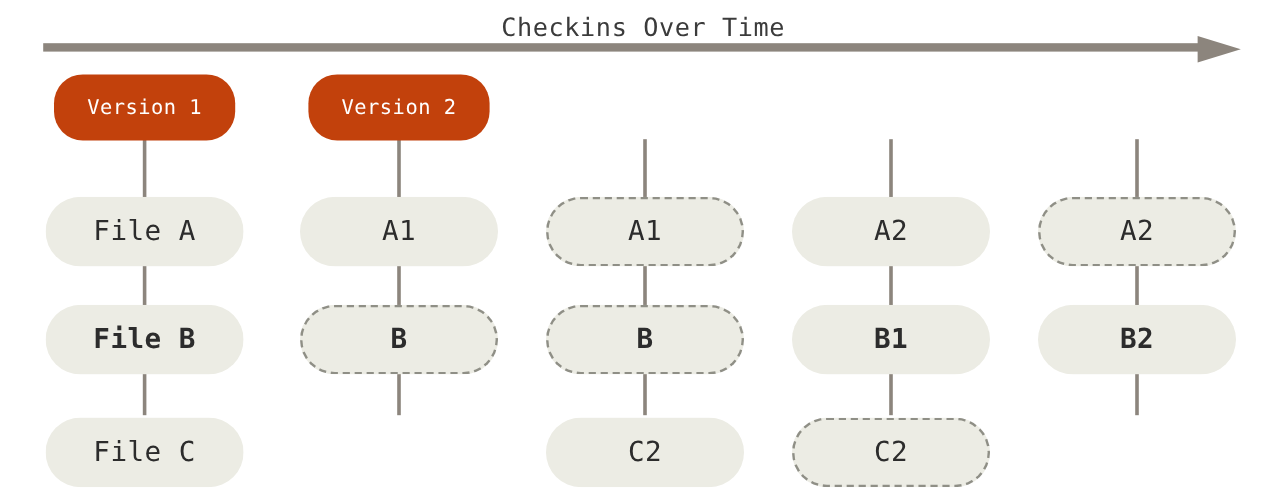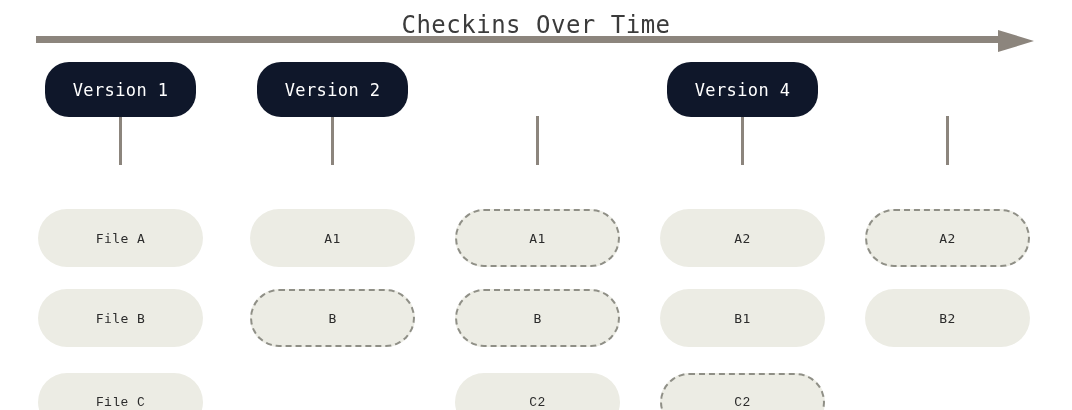--- a/index.html
+++ b/index.html
@@ -20,21 +20,21 @@
   }
 
   
   #diagram-title {
     position: absolute;
     left: 0;
     top: 11px;
     width: 1072px;
     text-align: center;
     font-family: "DejaVu Sans Mono", "Liberation Mono", monospace;
-    font-size: 24px;
+    font-size: 21px;
     letter-spacing: 0.5px;
     color: #3b3b3b;
     white-space: nowrap;
   }
 
   
   #timeline-arrow {
     position: absolute;
     left: 36px;
     top: 30px;
@@ -69,21 +69,21 @@
   }
 
   
   .version-badge {
     position: absolute;
     left: 7px;
     top: 62px;
     width: 151px;
     height: 55px;
     border-radius: 24px;
-    background: #0f172a;
+    background: #c2410c;
     color: #ffffff;
     display: flex;
     align-items: center;
     justify-content: center;
     font-family: "DejaVu Sans Mono", "Liberation Mono", monospace;
     font-size: 17px;
     letter-spacing: 0.4px;
     box-sizing: border-box;
   }
 
@@ -103,33 +103,32 @@
     position: absolute;
     left: 0;
     width: 165px;
     height: 58px;
     border-radius: 29px;
     background: #ecece4;
     display: flex;
     align-items: center;
     justify-content: center;
     font-family: "DejaVu Sans Mono", "Liberation Mono", monospace;
-    font-size: 13px;
+    font-size: 23px;
     letter-spacing: 0.4px;
     color: #2c2c2c;
     box-sizing: border-box;
     border: 2px solid transparent;
-    margin-top: 45px;
   }
   .file-box.dashed {
     border: 2px dashed #8f8f86;
   }
   .file-box.row0 { top: 164px; }
-  .file-box.row1 { top: 244px; }
-  .file-box.row2 { top: 328px; font-family: Liberation Mono, monospace; }
+  .file-box.row1 { top: 254px; font-weight: bold; }
+  .file-box.row2 { top: 348px; }
 </style>
 </head>
 <body>
 
 <div id="stage">
 
   <div id="diagram-title">Checkins Over Time</div>
 
   <div id="timeline-arrow">
     <div class="shaft"></div>
@@ -159,21 +158,20 @@
         <div class="connector c-a-to-b"></div>
         <div class="connector c-b-to-c"></div>
         <div class="file-box row0 dashed">A1</div>
         <div class="file-box row1 dashed">B</div>
         <div class="file-box row2">C2</div>
       </div>
       <div class="column" style="left: 660px;">
         <div class="connector c-v-to-a"></div>
         <div class="connector c-a-to-b"></div>
         <div class="connector c-b-to-c"></div>
-        <div class="version-badge">Version 4</div>
         <div class="file-box row0">A2</div>
         <div class="file-box row1">B1</div>
         <div class="file-box row2 dashed">C2</div>
       </div>
       <div class="column" style="left: 865px;">
         <div class="connector c-v-to-a"></div>
         <div class="connector c-a-to-b"></div>
         <div class="connector c-b-to-c"></div>
         <div class="file-box row0 dashed">A2</div>
         <div class="file-box row1">B2</div>

